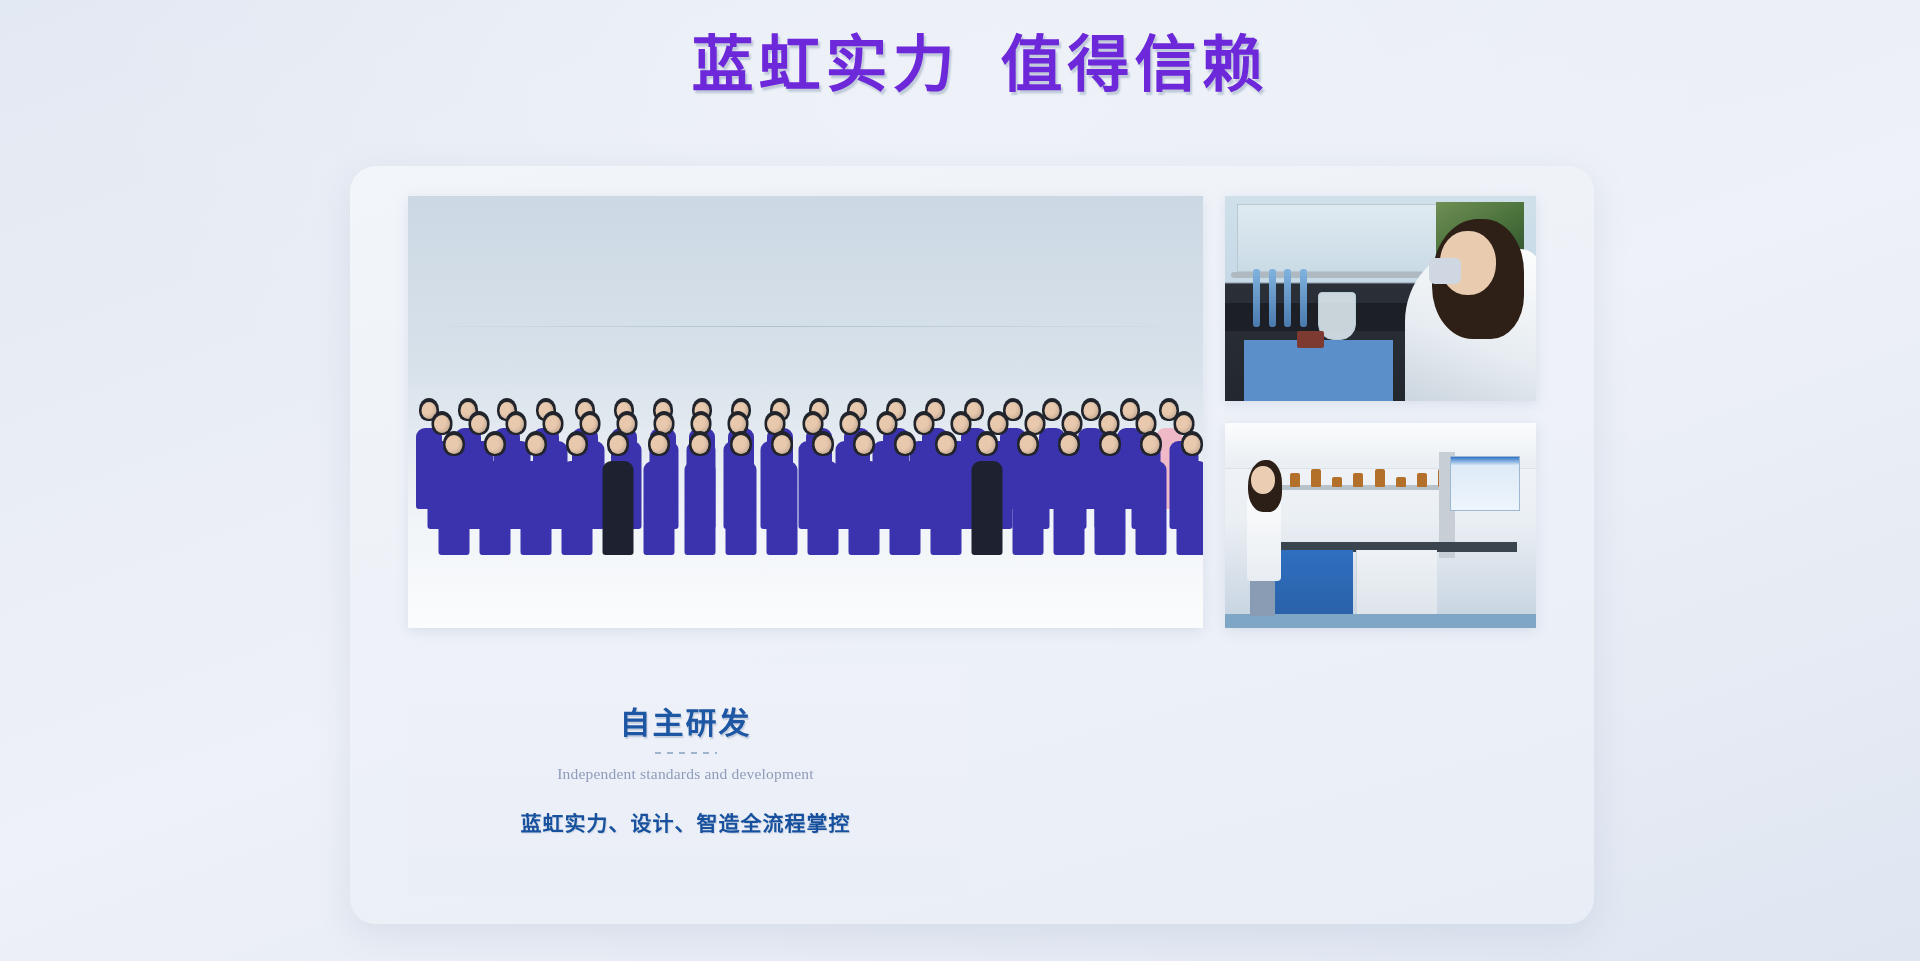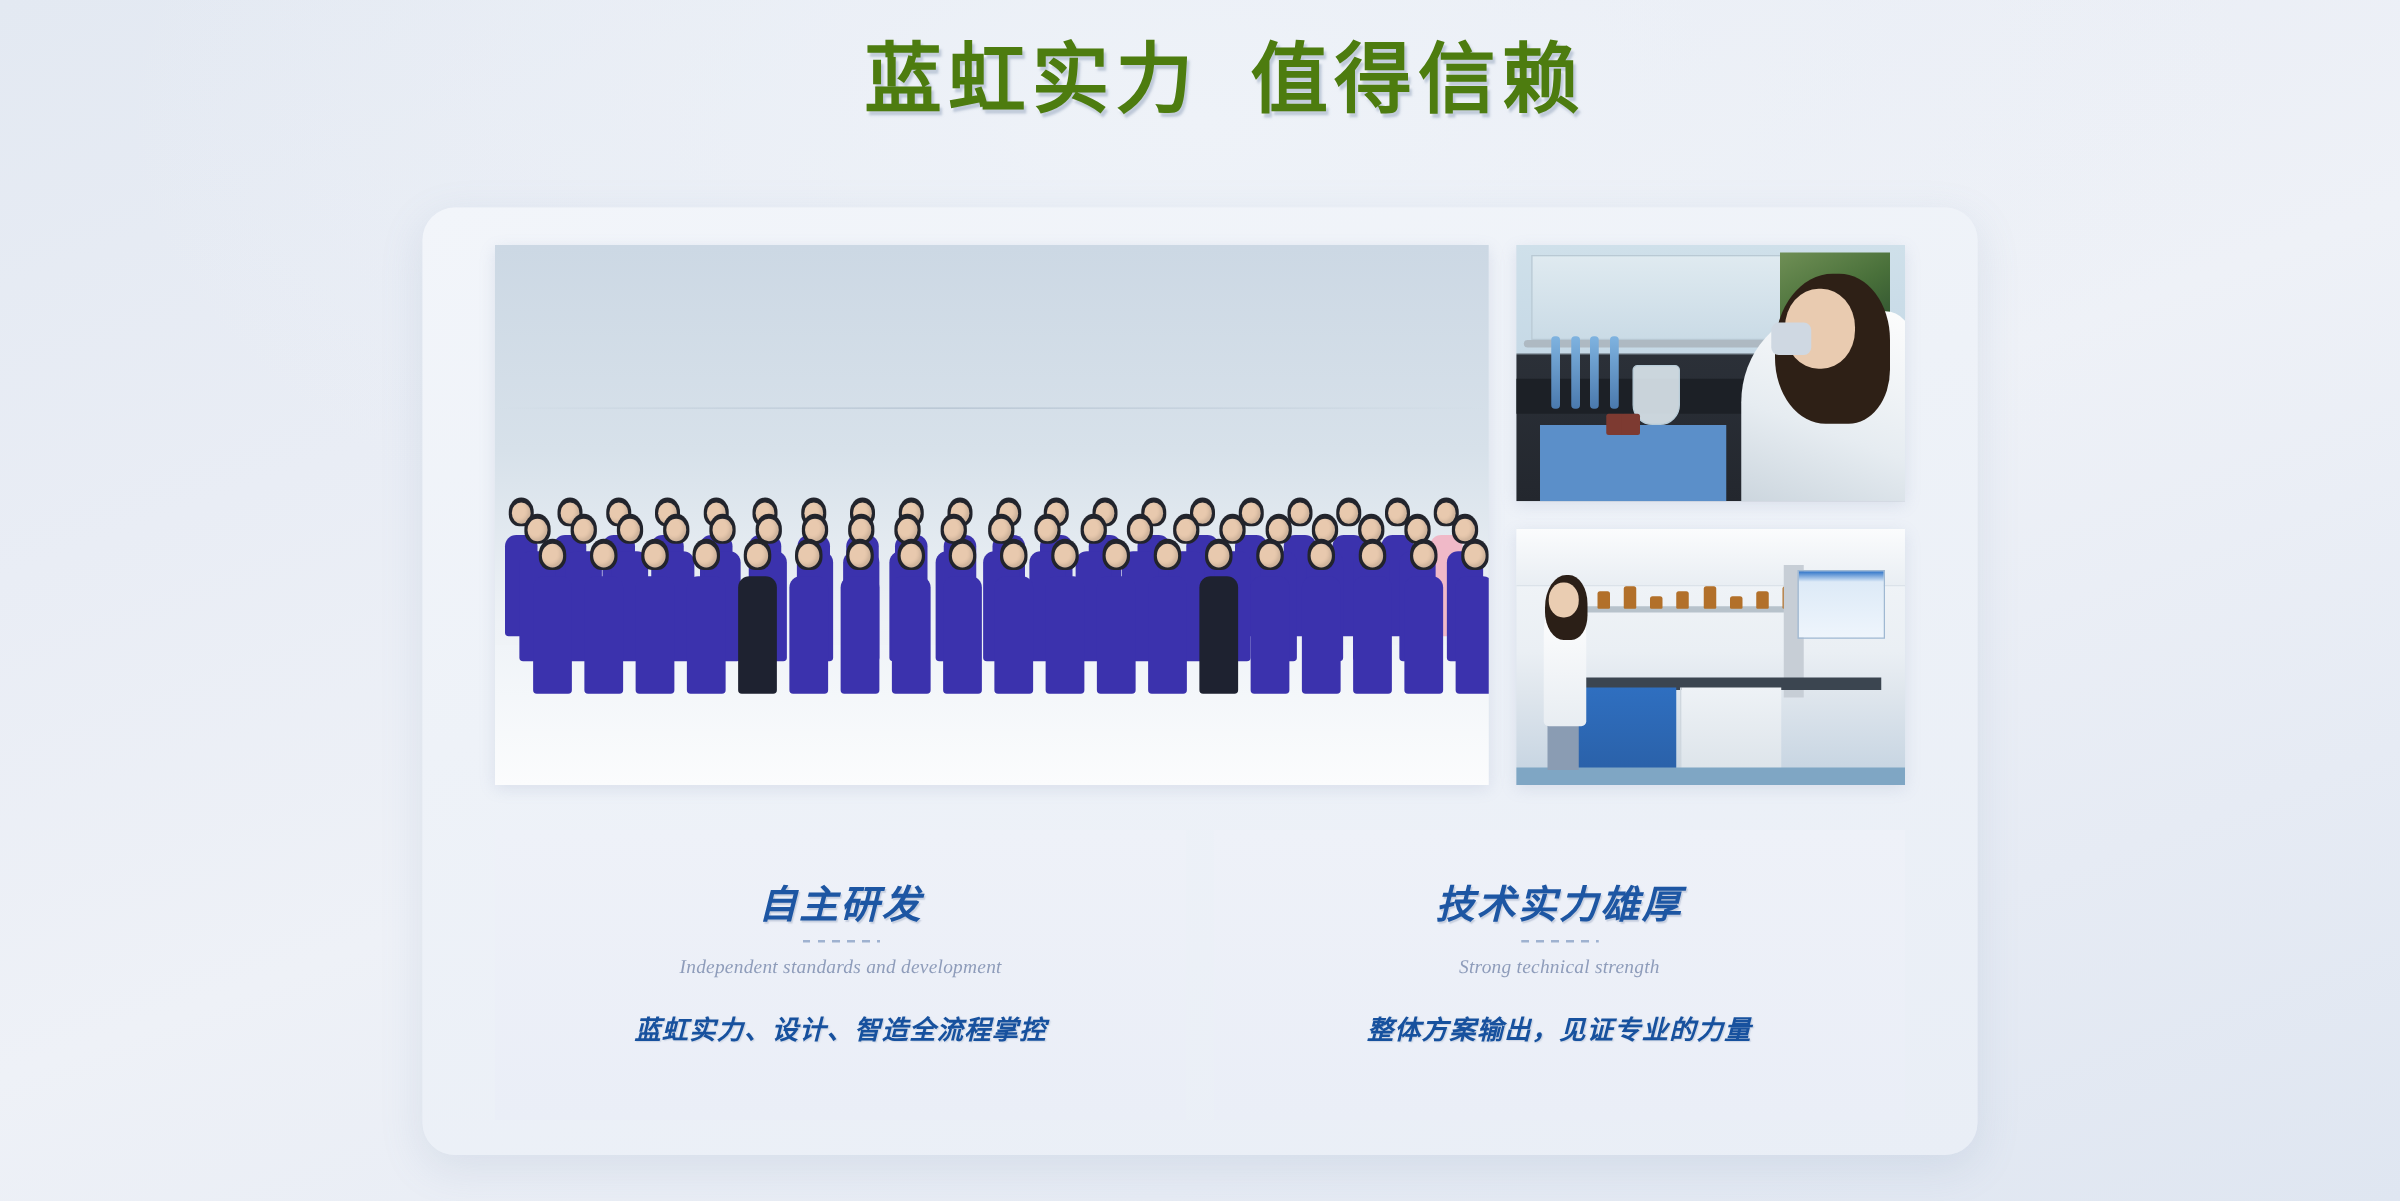--- a/index.html
+++ b/index.html
@@ -14,41 +14,40 @@
   }
 
   
   .header{position:absolute;left:0;top:30px;width:1920px;text-align:center;}
   .main-title{
     margin:0;
     font-family:"Liberation Serif","DejaVu Serif",serif;
     font-weight:700;
     font-size:62px;
     letter-spacing:5px;
-    color:#4d7c0f;
+    color:#6d28d9;
     text-shadow:2px 3px 2px rgba(150,165,190,.55), 0 1px 0 rgba(255,255,255,.65);
     line-height:1.15;
     white-space:pre;
     padding-left:40px;
   }
   .sub-title{
     margin:10px 0 0 0;
     font-size:15px;
     letter-spacing:2.4px;
     color:#9aa3b4;
     font-weight:400;
   }
 
   
   .panel{
-    position:absolute;left:338px;top:166px;width:1244px;height:758px;
+    position:absolute;left:350px;top:166px;width:1244px;height:758px;
     border-radius:26px;
     background:linear-gradient(165deg,#f2f5fa 0%,#eef2f8 40%,#e9eef6 100%);
     box-shadow:0 10px 34px rgba(120,140,175,.16);
-    font-style:italic;
   }
 
   .media-row{position:absolute;left:58px;top:30px;width:1128px;height:432px;display:flex;gap:22px;}
   .photo{
     position:relative;overflow:hidden;background:#dfe6ef;
     box-shadow:0 3px 12px rgba(120,140,175,.18);
   }
   .photo-group{width:795px;height:100%;}
   .right-col{display:flex;flex-direction:column;gap:22px;width:311px;height:100%;}
   .photo-lab{width:100%;height:205px;}
@@ -497,23 +496,15 @@
 
     <div class="card">
       <div class="card-title">自主研发</div>
       <div class="dashes"></div>
       <div class="card-en">Independent standards and development</div>
       <div class="card-body">
         <div>蓝虹实力、设计、智造全流程掌控</div>
       </div>
     </div>
 
-    <div class="card">
-      <div class="card-title">技术实力雄厚</div>
-      <div class="dashes"></div>
-      <div class="card-en">Strong technical strength</div>
-      <div class="card-body">
-        <div>整体方案输出，见证专业的力量</div>
-      </div>
-    </div>
 
   </div>
 </div>
 
 </body></html>

